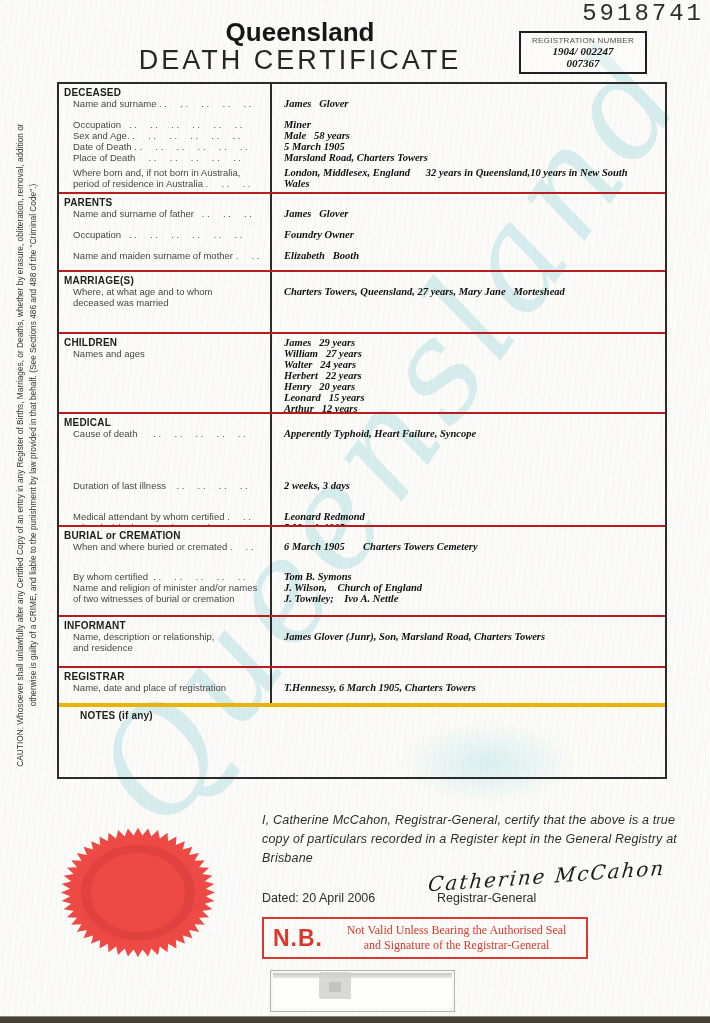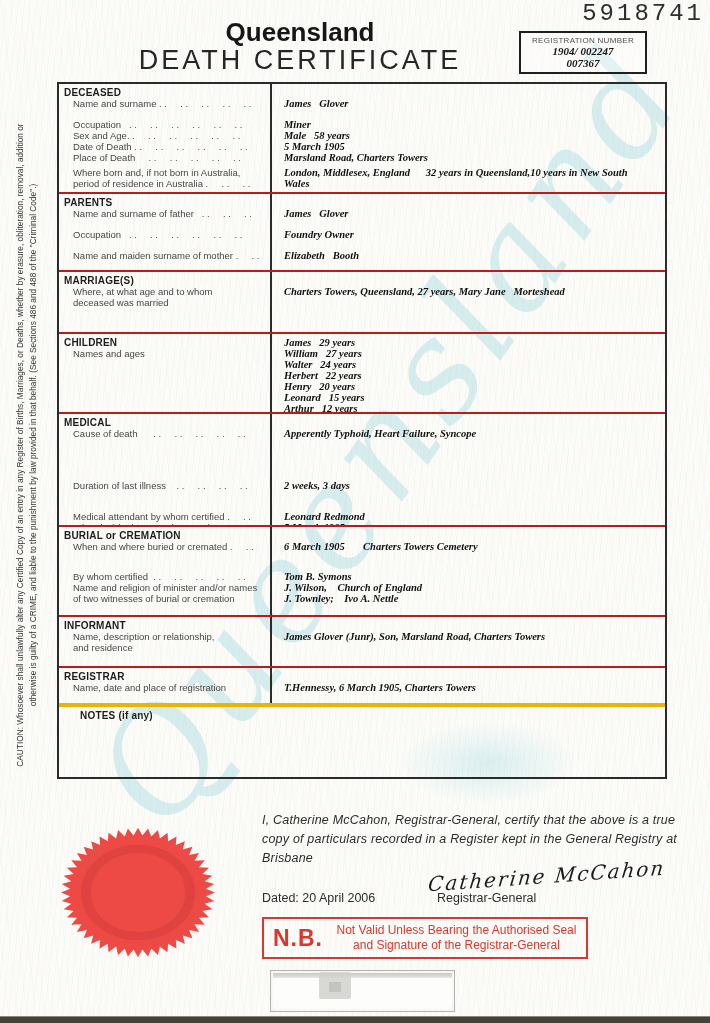--- a/index.html
+++ b/index.html
@@ -53,21 +53,21 @@
   .cert-text{position:absolute;left:262px;top:811px;width:434px;font-size:12.5px;
     line-height:19px;color:#2d2d2d;letter-spacing:.2px;font-style:italic;}
   .signature{position:absolute;left:428px;top:864px;font-family:"DejaVu Serif",serif;
     font-style:italic;font-size:20px;letter-spacing:2px;color:#1c1c1c;
     transform:rotate(-4deg) skewX(-10deg);}
   .dated-row{position:absolute;left:262px;top:891px;width:434px;font-size:12.5px;color:#2d2d2d;}
   .dated-row .rg{position:absolute;left:175px;top:0;}
   .nbbox{position:absolute;left:262px;top:917px;width:322px;height:38px;
     border:2px solid var(--nb-red,#d8382d);display:flex;align-items:center;box-sizing:content-box;}
   .nb-label{font-size:23px;font-weight:bold;color:var(--nb-red,#d8382d);padding:0 8px 0 9px;letter-spacing:1px;}
-  .nb-text{flex:1;text-align:center;font-size:12px;line-height:15px;color:var(--nb-red,#d8382d);padding-right:4px;}
+  .nb-text{flex:1;text-align:center;font-size:12px;line-height:15px;color:var(--nb-red,#d8382d);padding-right:4px;font-family:Liberation Serif, serif;}
 
   .seal{position:absolute;left:60px;top:827px;width:156px;height:131px;}
   .slot{position:absolute;left:270px;top:970px;width:183px;height:40px;background:#fdfdfc;
     border:1px solid #b3b3b0;box-shadow:inset 0 0 5px rgba(0,0,0,0.07);}
   .slot-bar{position:absolute;top:2px;left:2px;right:2px;height:5px;
     background:linear-gradient(#c7c7c5,#e6e6e4);}
   .slot-clip{position:absolute;left:48px;top:1px;width:32px;height:27px;background:#d2d2cf;
     border-radius:2px;opacity:.85;}
   .slot-clip::after{content:"";position:absolute;left:10px;top:10px;width:12px;height:10px;background:#b9b9b6;}
   .scan-edge{position:absolute;left:0;bottom:0;width:710px;height:6px;background:#454139;

